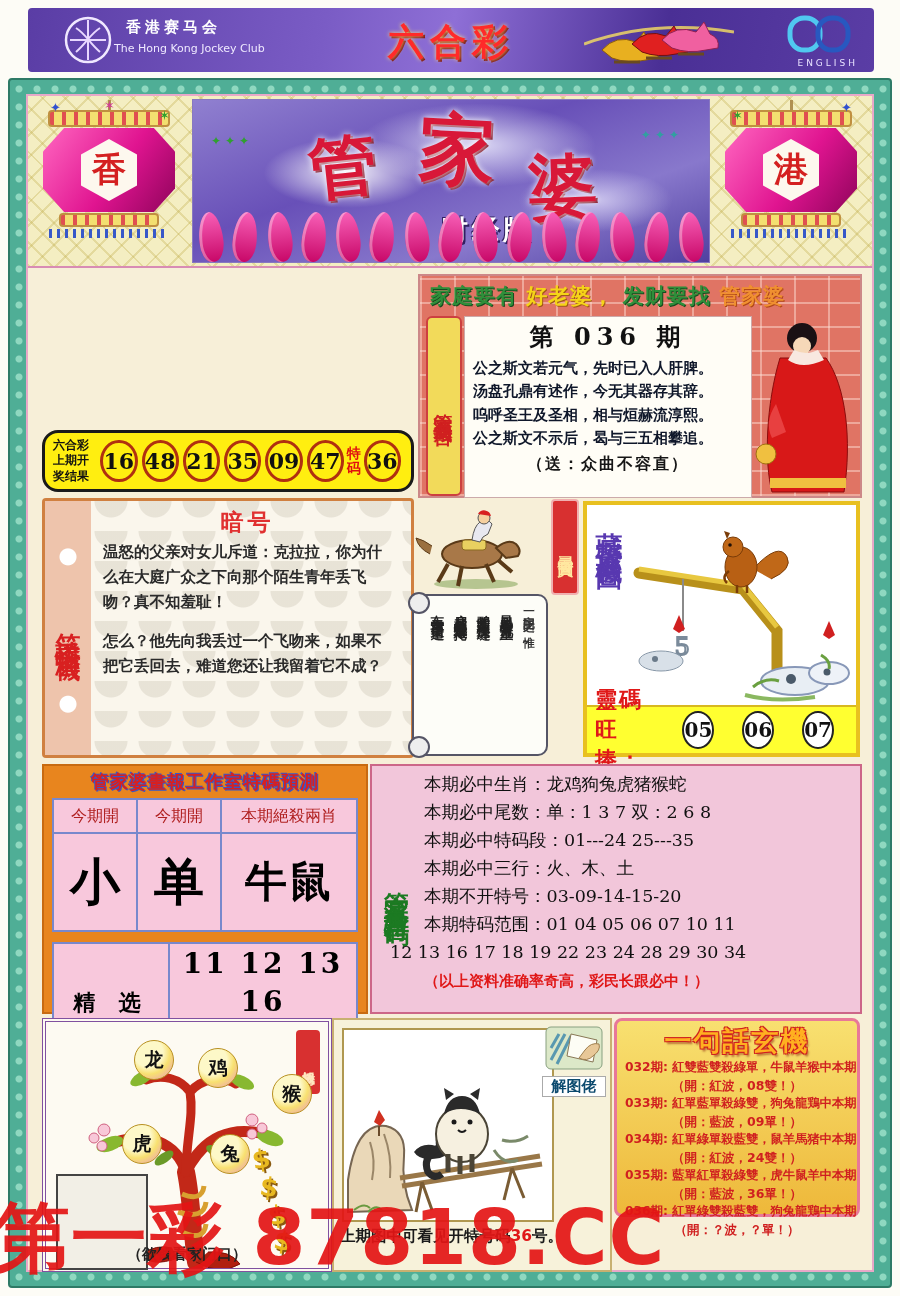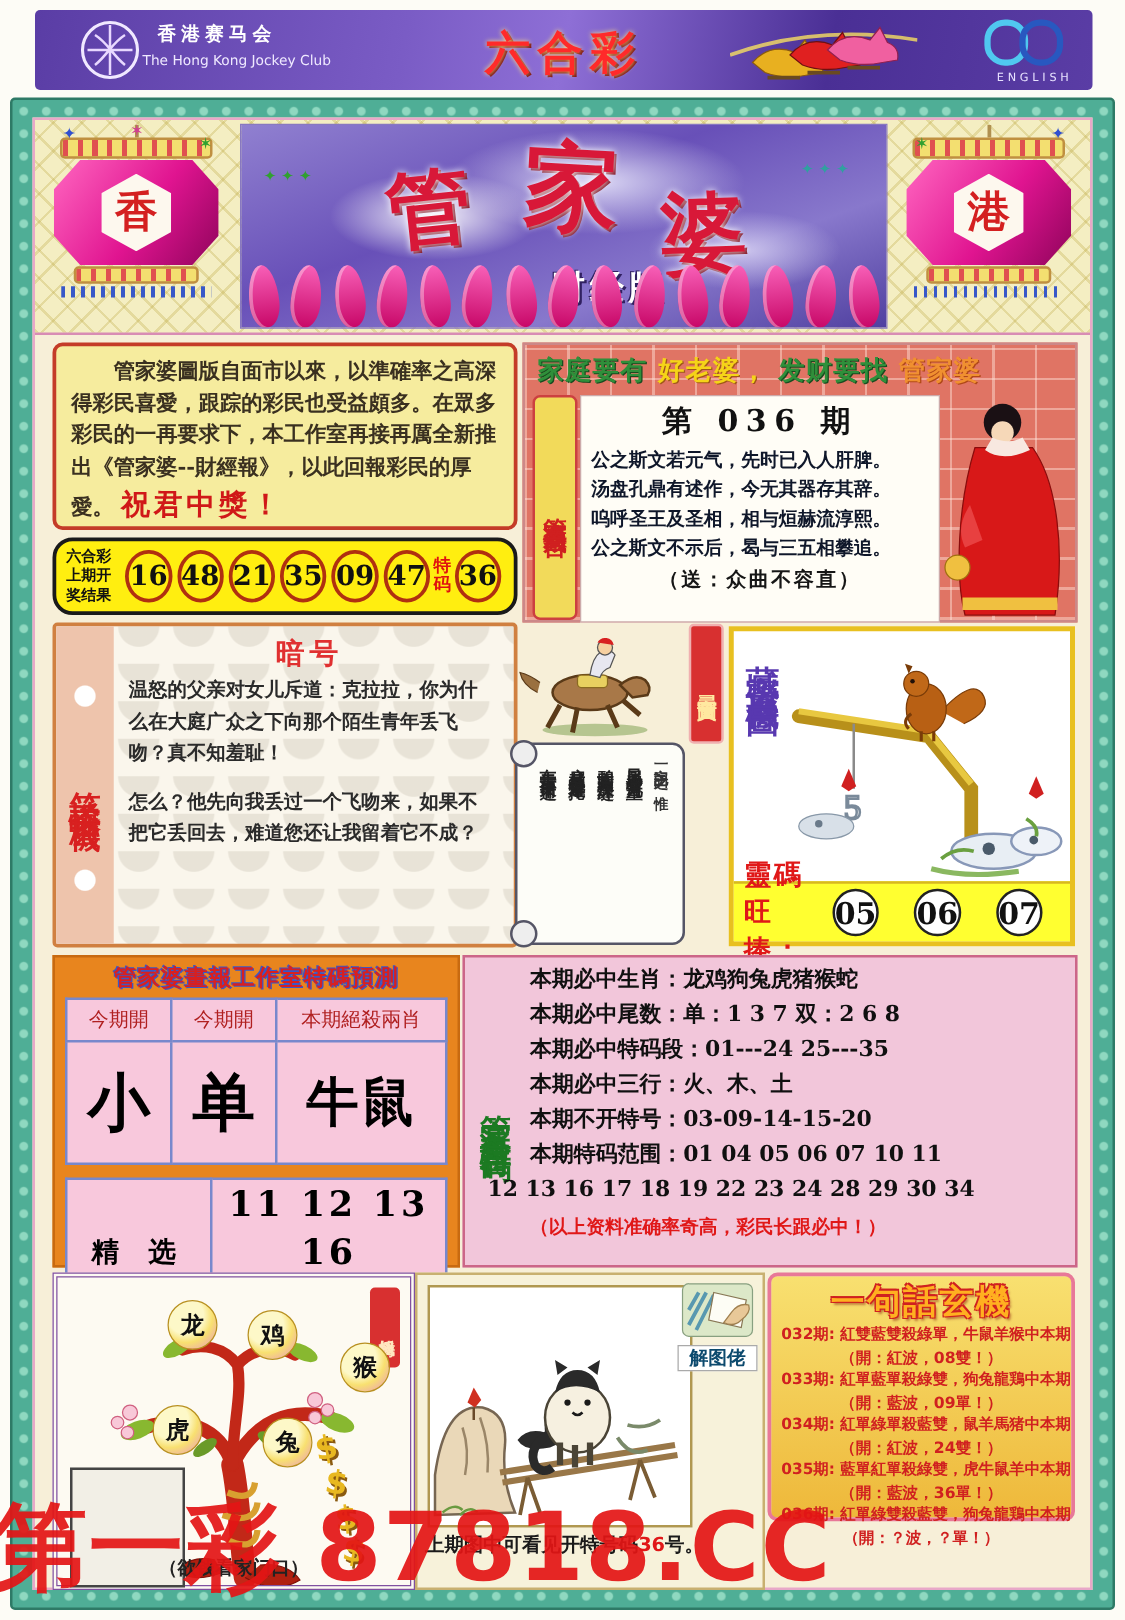--- a/index.html
+++ b/index.html
@@ -125,41 +125,41 @@
         display:flex;align-items:center;justify-content:center;}
   #seek span{font-size:16px;font-weight:bold;color:#ffe8a0;letter-spacing:3px;}
 
   
   #treas{left:555px;top:405px;width:277px;height:256px;background:#ffffff;border:4px solid #e8c020;}
   #treas .ttl{position:absolute;left:4px;top:6px;height:190px;display:flex;align-items:flex-start;}
   #treas .ttl span{font-size:27px;font-weight:bold;color:#5838b0;letter-spacing:8px;}
   #codes{position:absolute;left:0;right:0;bottom:0;height:46px;background:#ffff30;border-top:2px solid #d8b820;
          display:flex;align-items:center;padding:0 8px;}
   #codes .lbl{font-size:22px;font-weight:bold;color:#e01818;letter-spacing:2px;margin-right:6px;}
-  #codes .numc{width:34px;height:34px;border:2px solid #222;background:#fff;font-size:24px;margin:0 14px;}
+  #codes .numc{width:34px;height:34px;border:2px solid #222;background:#fff;font-size:20px;margin:0 14px;}
 
   
   #pred{left:14px;top:668px;width:326px;height:250px;background:#e8851e;border:2px solid #c86a10;padding:4px 8px;}
   #pred .ttl{text-align:center;font-size:18px;font-weight:bold;color:#d82020;letter-spacing:1px;
              text-shadow:1px 1px 0 #3858c8,-1px -1px 0 #3858c8;}
   table.ptab{border-collapse:collapse;margin-top:4px;width:100%;}
   table.ptab td{border:2px solid #7888cc;background:#f8c8dc;text-align:center;}
   #pred .hrow td{font-size:16px;font-weight:normal;color:#b02020;height:30px;}
   #pred .vrow td{font-size:50px;font-weight:bold;color:#000;height:94px;}
   #pred .vrow td.two{font-size:42px;letter-spacing:2px;}
   #pred .sel{margin-top:10px;}
   #pred .sel .lab{font-size:22px;font-weight:bold;color:#000;letter-spacing:8px;line-height:1.6;}
   #pred .sel .nums{font-size:28px;font-weight:bold;color:#000;line-height:1.35;letter-spacing:3px;}
 
   
   #direct{left:342px;top:668px;width:492px;height:250px;background:#f2c6da;border:2px solid #cc6688;}
   #direct .strip{position:absolute;left:8px;top:4px;bottom:4px;display:flex;align-items:center;}
   #direct .strip span{font-size:25px;font-weight:bold;color:#1c7a22;letter-spacing:5px;}
   #direct .body{position:absolute;left:52px;right:6px;top:4px;}
-  #direct .ln{font-size:17.5px;font-weight:bold;color:#101010;line-height:1.6;white-space:nowrap;}
+  #direct .ln{font-size:17.5px;font-weight:normal;color:#101010;line-height:1.6;white-space:nowrap;}
   #direct .cont{margin-left:-34px;}
   #direct .note{font-size:15px;font-weight:bold;color:#e01818;margin-top:6px;}
 
   
   #mtree{left:14px;top:922px;width:290px;height:254px;background:#fdfaf2;border:4px double #8050a0;}
   #mtree .tag{position:absolute;right:8px;top:8px;width:24px;height:64px;background:#d83030;border-radius:4px;
               display:flex;align-items:center;justify-content:center;}
   #mtree .tag span{font-size:13px;font-weight:bold;color:#ffe8c0;}
   .zball{position:absolute;width:38px;height:38px;border-radius:50%;border:1px solid #b89020;
          background:radial-gradient(circle at 35% 30%, #fdf8c8 0 40%, #f8e070 60%, #e890c8 100%);
@@ -268,24 +268,20 @@
         <div class="lan-body">
           <div class="lan-hex">
             <span class="lan-char serif">港</span>
           </div>
         </div>
         <div class="lan-bar small"></div>
         <div class="lan-tassel"></div>
       </div>
     </div>
 
-    <div id="intro" class="abs serif">
-      <p><span>管家婆圖版自面市以來，以準確率之高深得彩民喜愛，跟踪的彩民也受益頗多。在眾多彩民的一再要求下，本工作室再接再厲全新推出《管家婆--財經報》，以此回報彩民的厚愛。</span>
-         <span class="wish">祝君中獎！</span></p>
-    </div>
 
     <div id="draw" class="abs">
       <div class="lbl">六合彩上期开奖结果</div>
       <span class="numc serif">16</span>
       <span class="numc serif">48</span>
       <span class="numc serif">21</span>
       <span class="numc serif">35</span>
       <span class="numc serif">09</span>
       <span class="numc serif">47</span>
       <span class="sp">特码</span>

